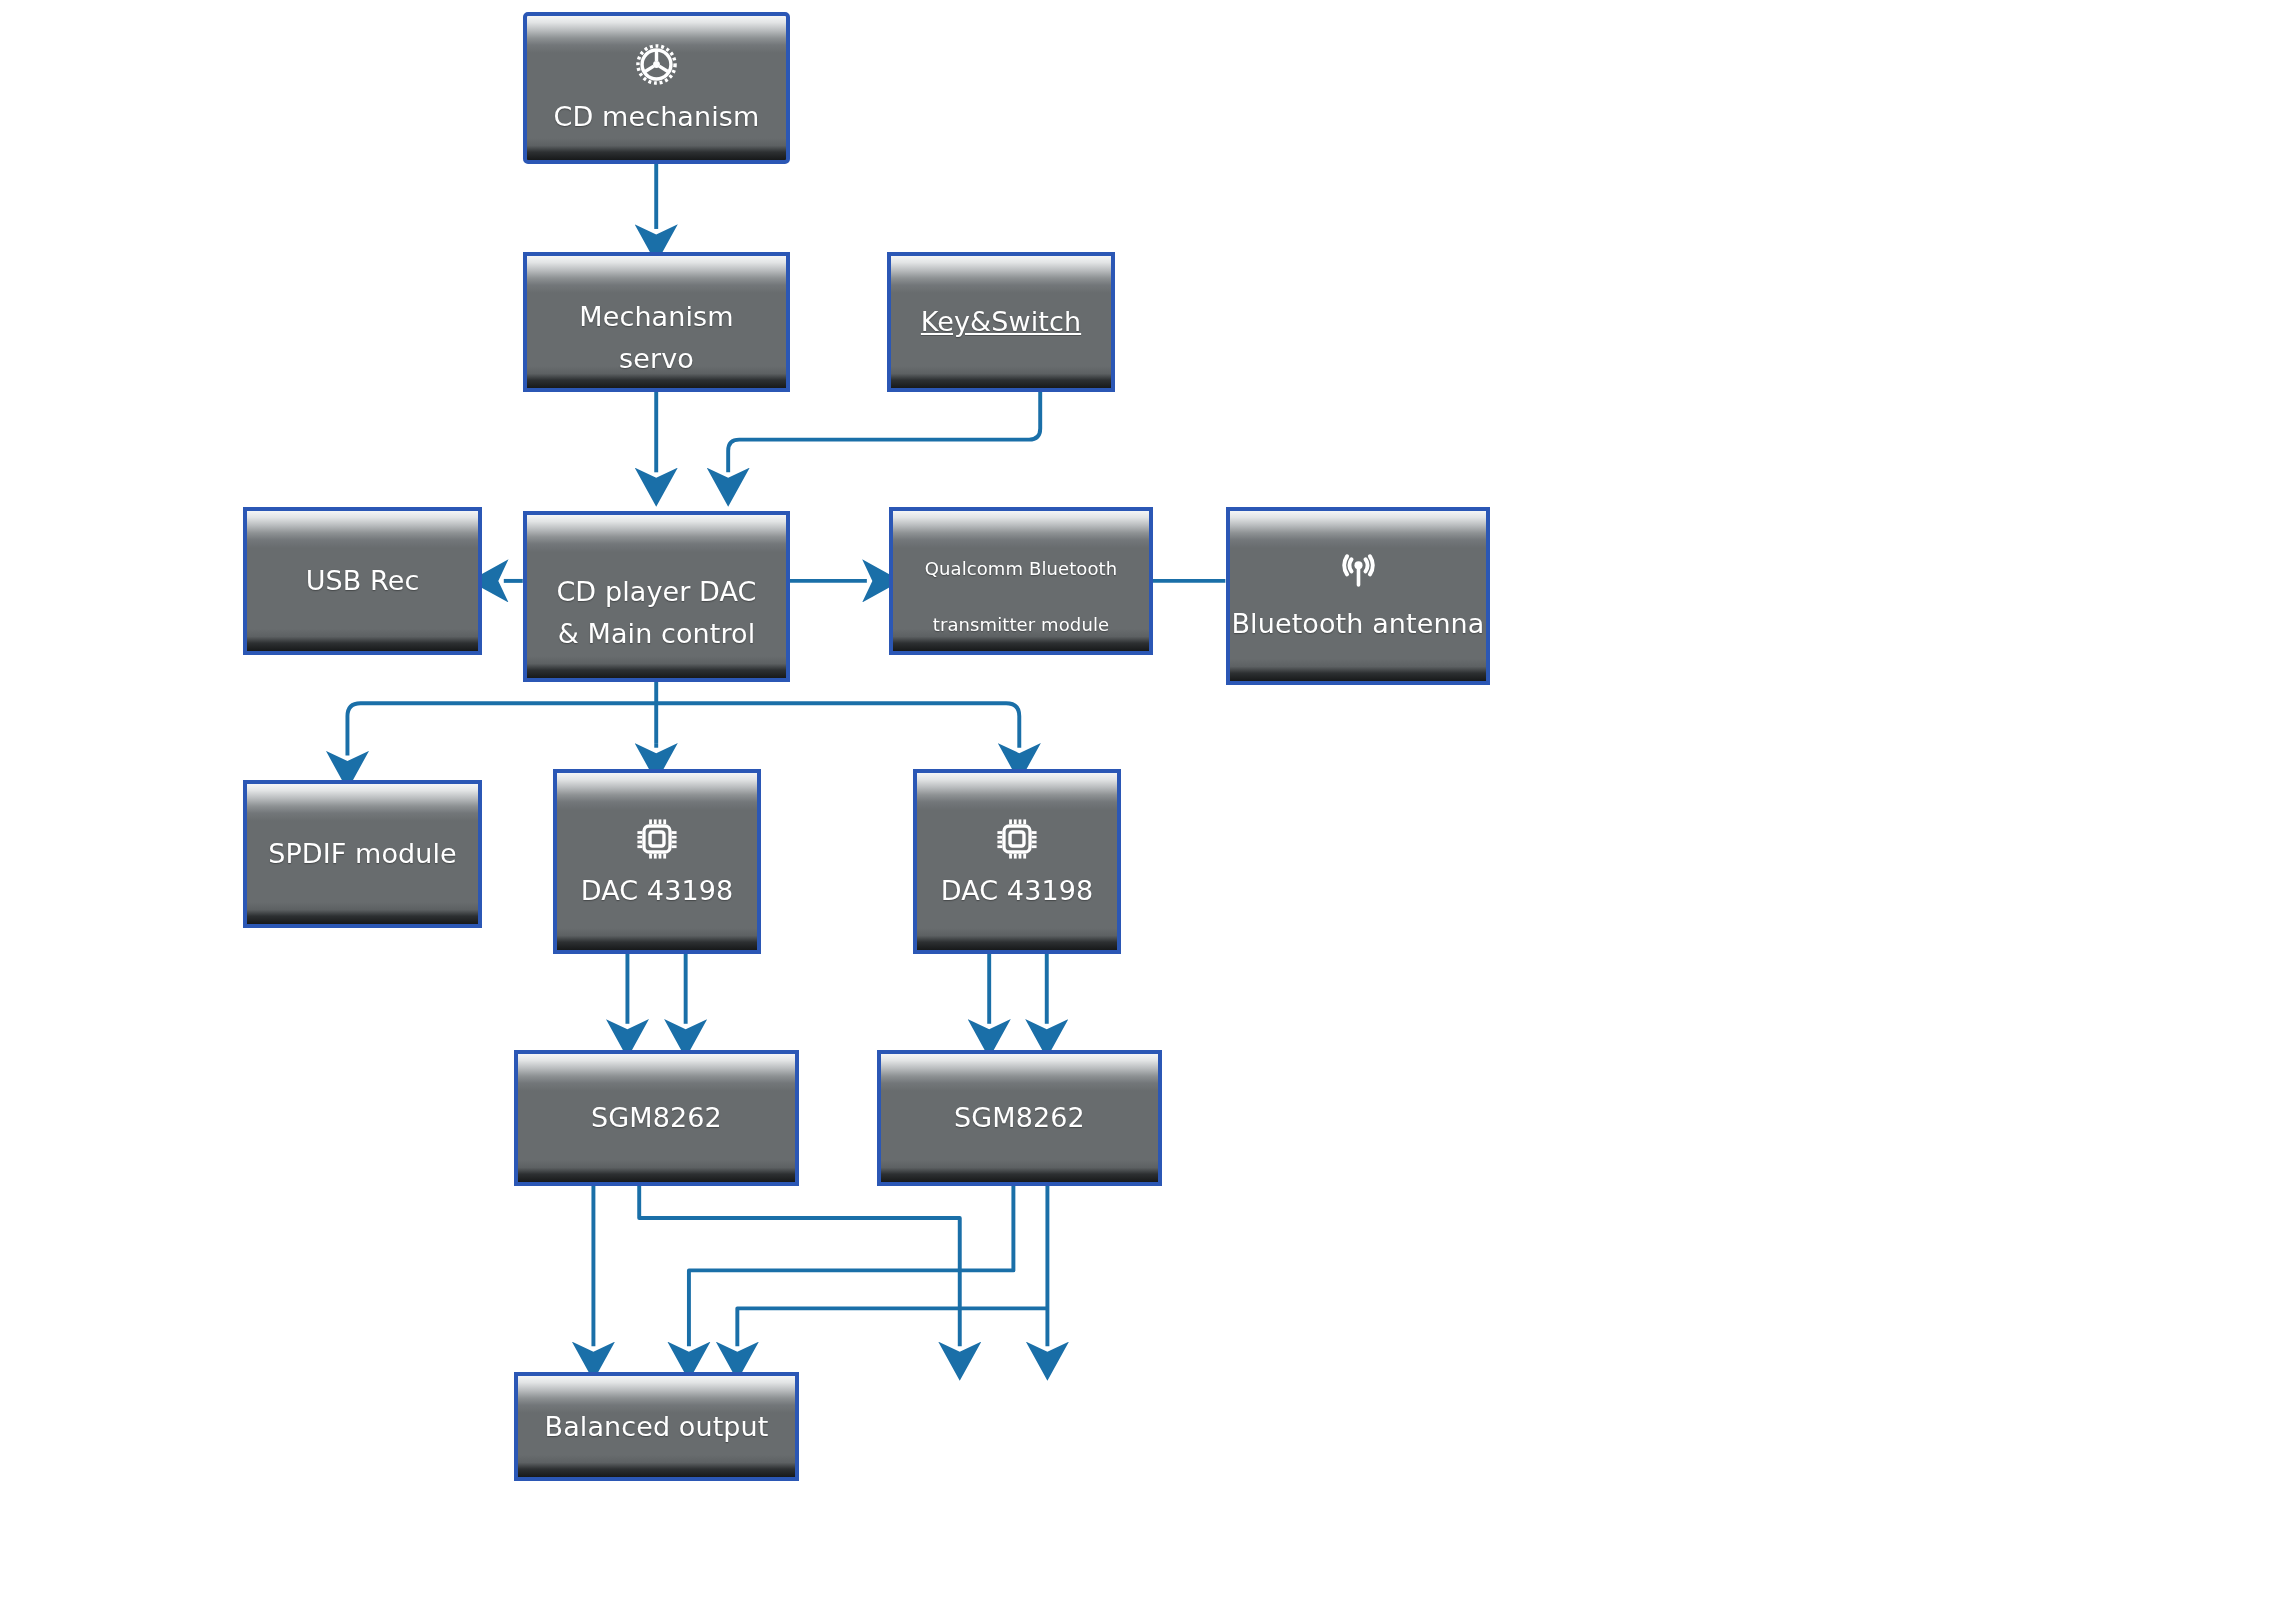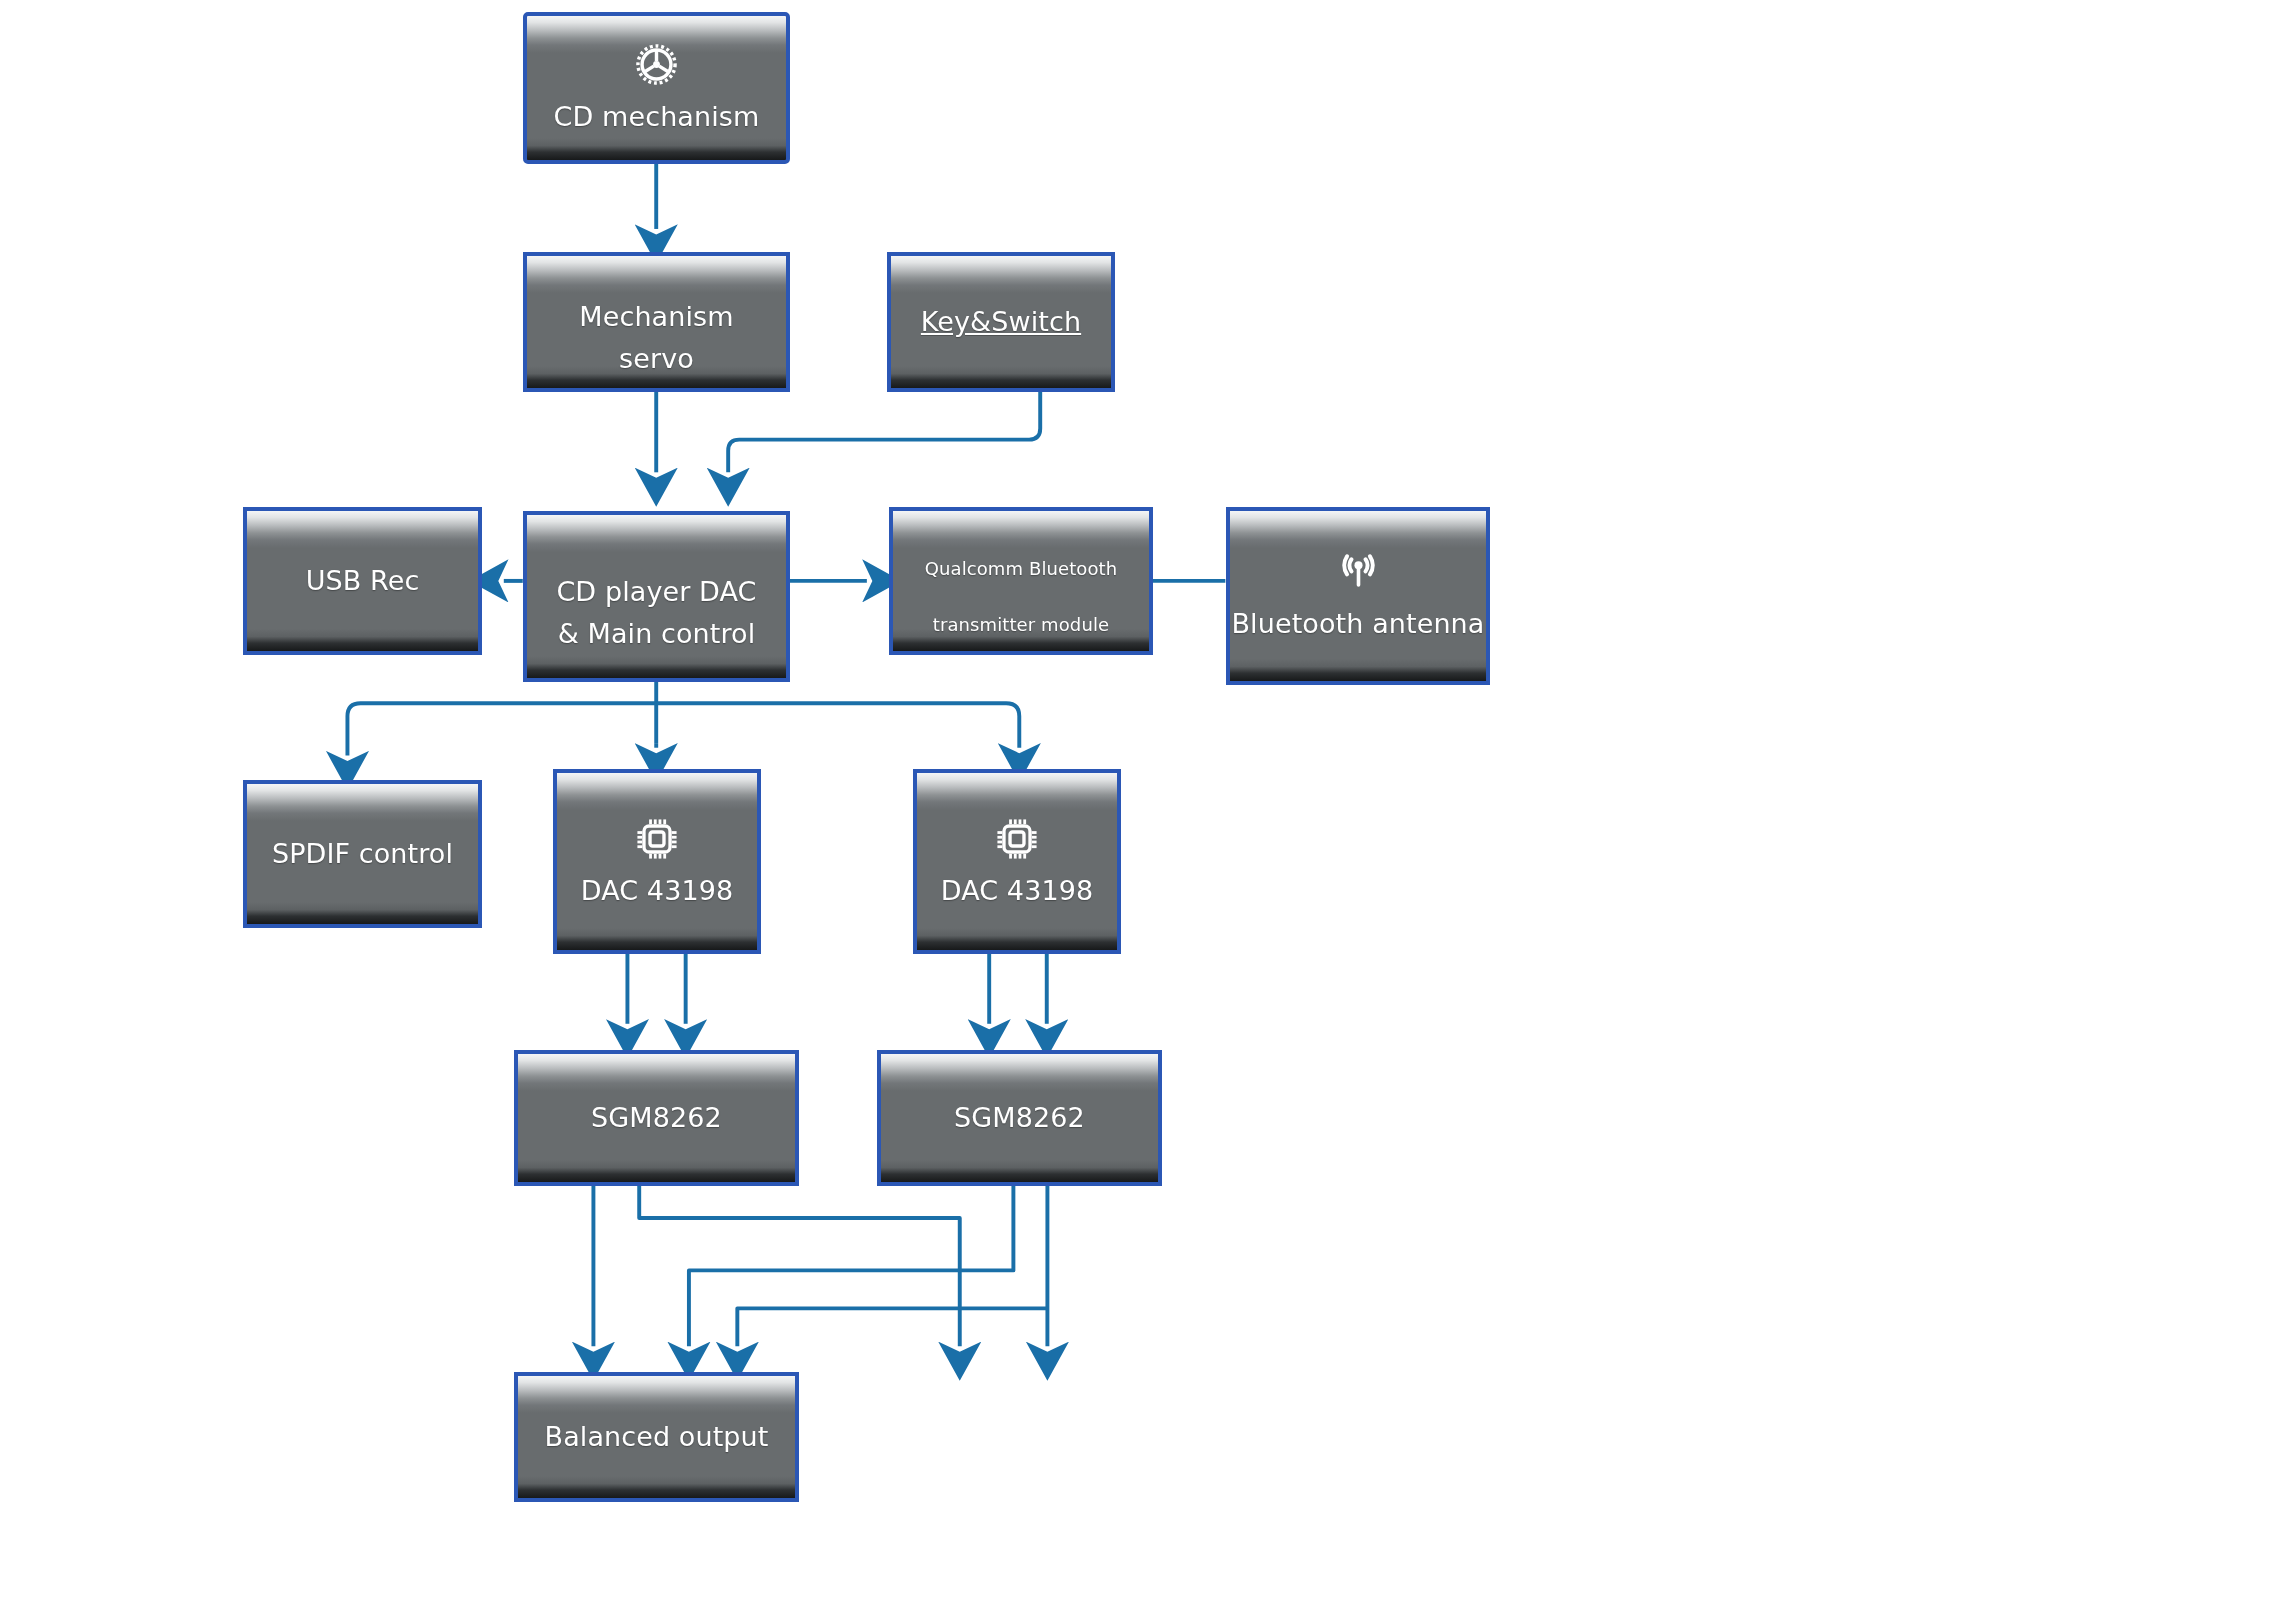--- a/index.html
+++ b/index.html
@@ -137,21 +137,21 @@
         <path d="M8.7 5.3 A4.8 4.8 0 0 0 8.7 11.0"></path>
         <path d="M6.6 3.9 A7.6 7.6 0 0 0 6.6 12.4"></path>
         <path d="M15.3 5.3 A4.8 4.8 0 0 1 15.3 11.0"></path>
         <path d="M17.4 3.9 A7.6 7.6 0 0 1 17.4 12.4"></path>
       </svg>
     </span>
     <span class="label">Bluetooth antenna</span>
   </div>
 
   <div class="node" style="left:243px;top:780px;width:239px;height:148px;">
-    <span class="label">SPDIF control</span>
+    <span class="label">SPDIF module</span>
   </div>
 
   <div class="node has-icon" style="left:553px;top:769px;width:208px;height:185px;">
     <span class="icon">
       <svg width="54" height="54" viewBox="0 0 24 24" fill="none" stroke="#ffffff" stroke-width="1.5">
         <rect x="6.2" y="6.2" width="11.6" height="11.6" rx="2.3"></rect>
         <rect x="8.9" y="8.9" width="6.2" height="6.2" rx="1.1"></rect>
         <g fill="#ffffff" stroke="none">
           <rect x="8.5" y="3.3" width="1.25" height="2.1"></rect>
           <rect x="10.6" y="3.3" width="1.25" height="2.1"></rect>
@@ -204,19 +204,19 @@
   </div>
 
   <div class="node" style="left:514px;top:1050px;width:285px;height:136px;">
     <span class="label">SGM8262</span>
   </div>
 
   <div class="node" style="left:877px;top:1050px;width:285px;height:136px;">
     <span class="label">SGM8262</span>
   </div>
 
-  <div class="node" style="left:514px;top:1372px;width:285px;height:130px;align-items:center;">
+  <div class="node" style="left:514px;top:1372px;width:285px;height:109px;align-items:center;">
     <span class="label">Balanced output</span>
   </div>
 
 
 </div>
 
 
 </body></html>

